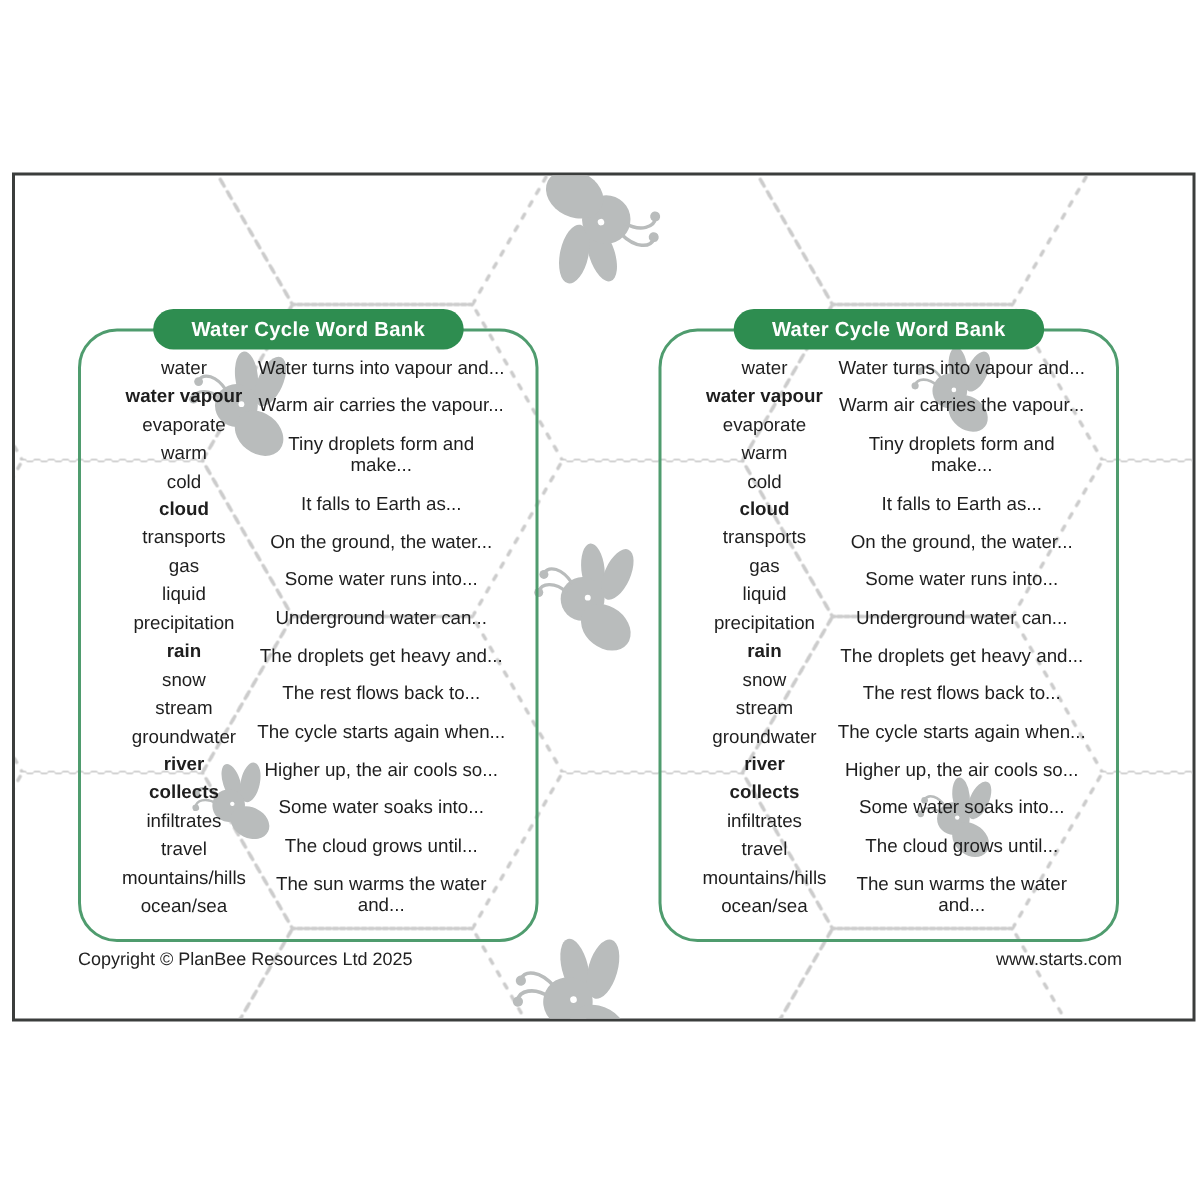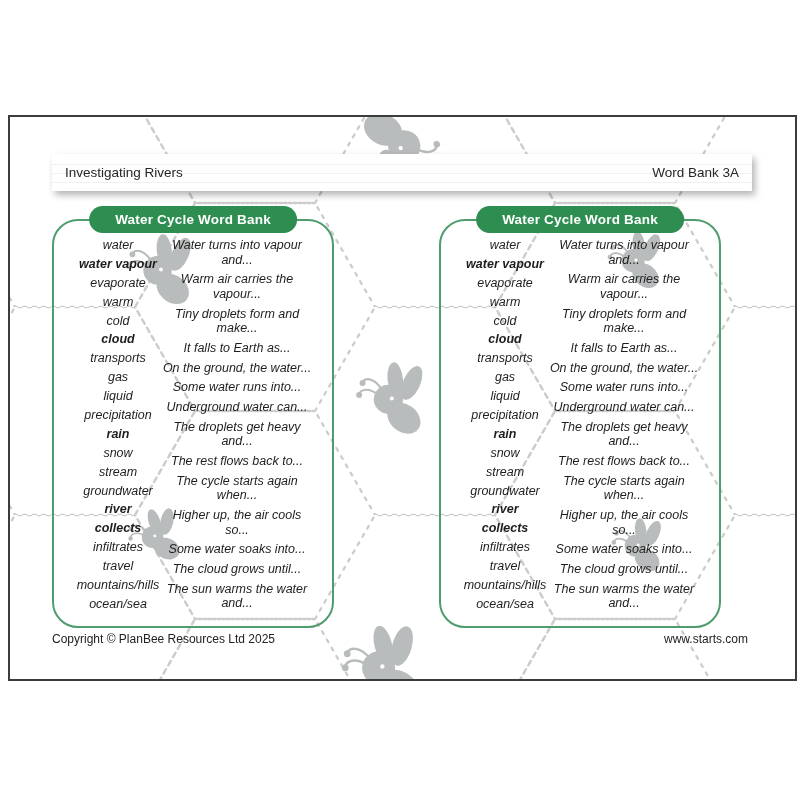--- a/index.html
+++ b/index.html
@@ -29,35 +29,34 @@
       linear-gradient(to bottom,
         #ffffff 0 10px,#f0f0f0 10px 11px,
         #ffffff 11px 19px,#f3f3f3 19px 20px,
         #ffffff 20px 28px,#f0f0f0 28px 29px,#ffffff 29px 100%);
     box-shadow:3px 4px 7px rgba(0,0,0,0.30);
     display:flex;align-items:center;justify-content:space-between;
     padding:0 13px;box-sizing:border-box;font-size:13.5px;color:#262626;
   }
 
   .panel{
-    position:absolute;top:102px;width:282px;height:409px;z-index:2;
+    position:absolute;top:102px;width:307px;height:409px;z-index:2;
     border:2px solid var(--border-green);border-radius:26px;box-sizing:border-box;
   }
   .panel.left{left:42px;}
   .panel.right{left:429px;}
   .pill{
     position:absolute;top:-15px;left:50%;transform:translateX(-50%);
     background:var(--pill-green);color:#ffffff;
     font-weight:bold;font-size:13.5px;letter-spacing:0.2px;
     padding:6px 26px;border-radius:15px;white-space:nowrap;
   }
   .panel-content{
     display:flex;width:100%;height:100%;box-sizing:border-box;
     padding:17px 20px 15px;
-    font-style:italic;
   }
   .words{
     width:37%;display:flex;flex-direction:column;justify-content:space-between;
     text-align:center;font-size:12.5px;
   }
   .words .word{line-height:14px;}
   .words .word.bold{font-weight:bold;}
   .phrases{
     width:63%;display:flex;flex-direction:column;justify-content:space-between;
     text-align:center;font-size:12.5px;
@@ -128,24 +127,20 @@
     <svg viewBox="0 0 100 100">
         <use href="#bee"></use>
       </svg>
     </div>
   <div class="bee" style="left:330px;top:503px;width:97px;height:97px;transform:rotate(-8deg);">
     <svg viewBox="0 0 100 100">
         <use href="#bee"></use>
       </svg>
     </div>
 
-  <div class="header-bar">
-    <span>Investigating Rivers</span>
-    <span>Word Bank 3A</span>
-  </div>
 
   <div class="panel left">
     <div class="pill">Water Cycle Word Bank</div>
     <div class="panel-content">
       <div class="words">
           <div class="word">water</div>
           <div class="word bold">water vapour</div>
           <div class="word">evaporate</div>
           <div class="word">warm</div>
           <div class="word">cold</div>

